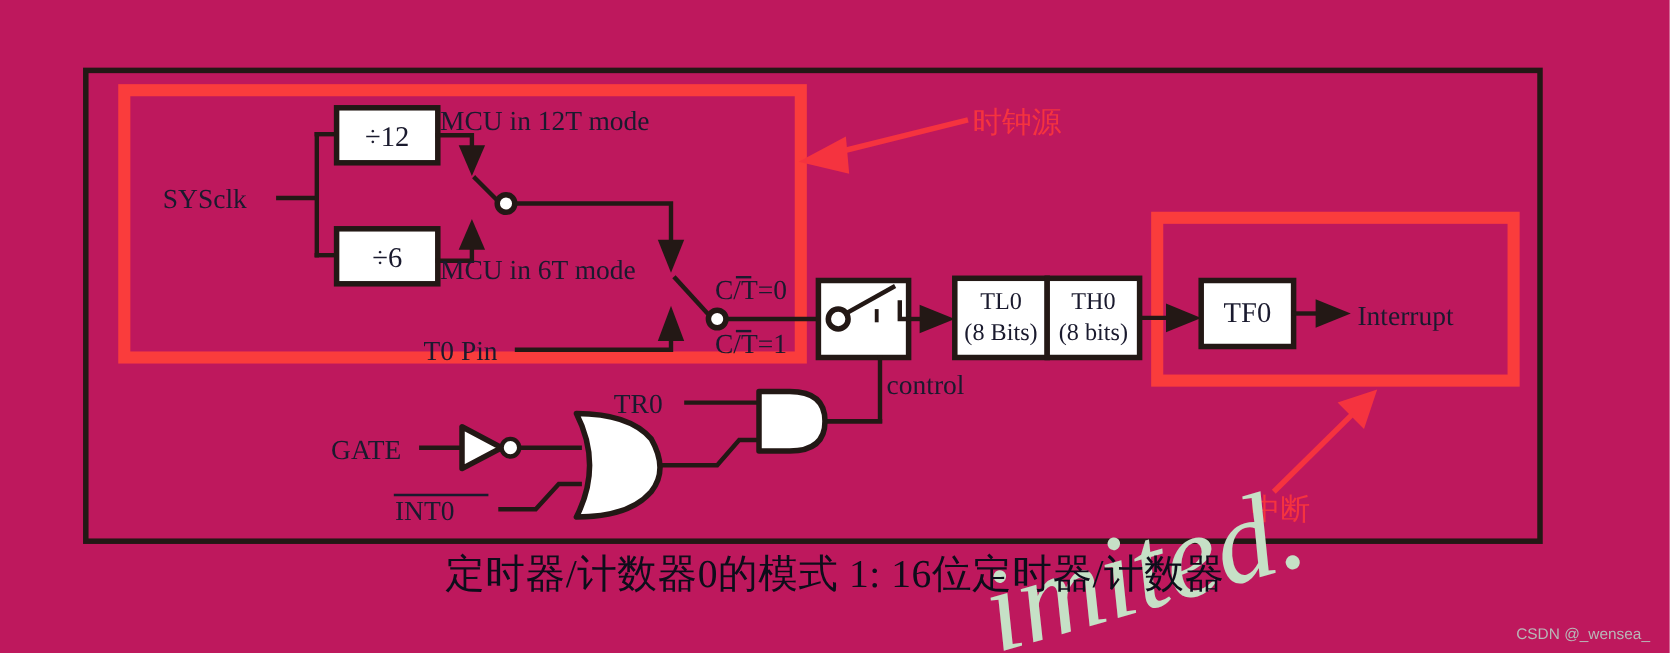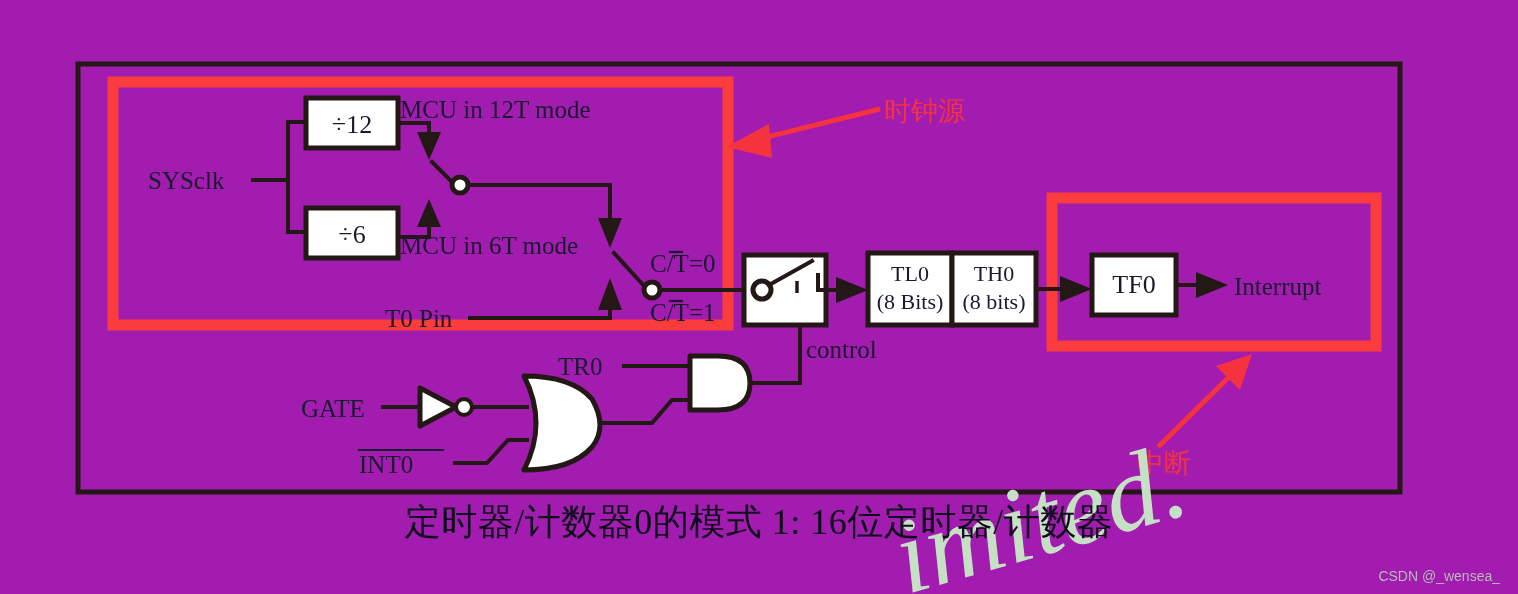--- a/index.html
+++ b/index.html
@@ -11,21 +11,21 @@
     width: 1518px;
     height: 594px;
     overflow: hidden;
     font-family: "Liberation Serif", serif;
     position: relative;
   }
   #stage {
     position: relative;
     width: 1518px;
     height: 594px;
-    background: #a21caf;
+    background: #be185d;
   }
   svg#diagram {
     position: absolute;
     left: 0;
     top: 0;
     width: 1518px;
     height: 594px;
   }
   .wire {
     stroke: #231815;

